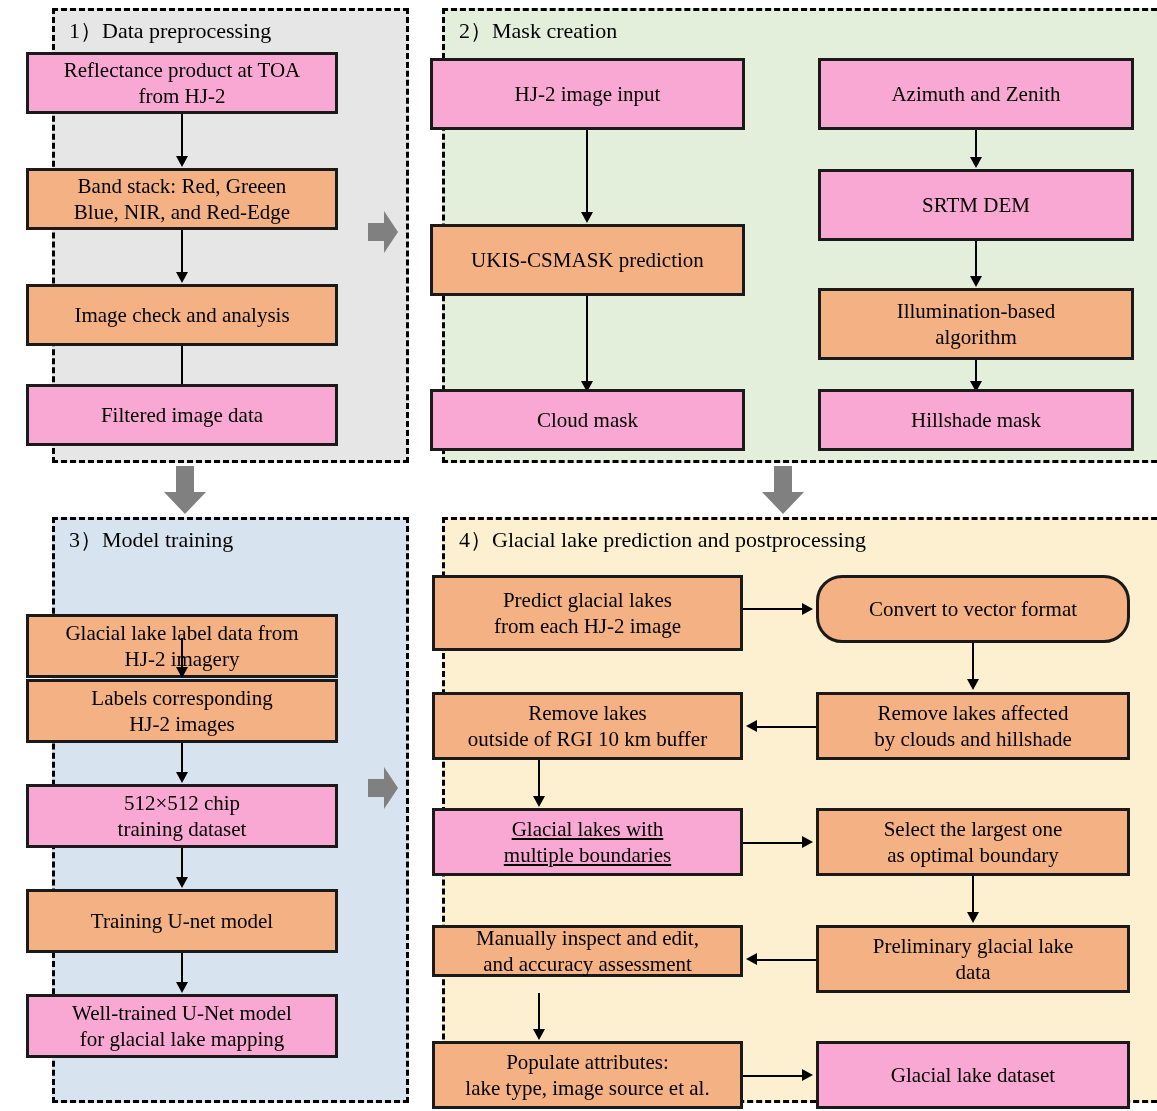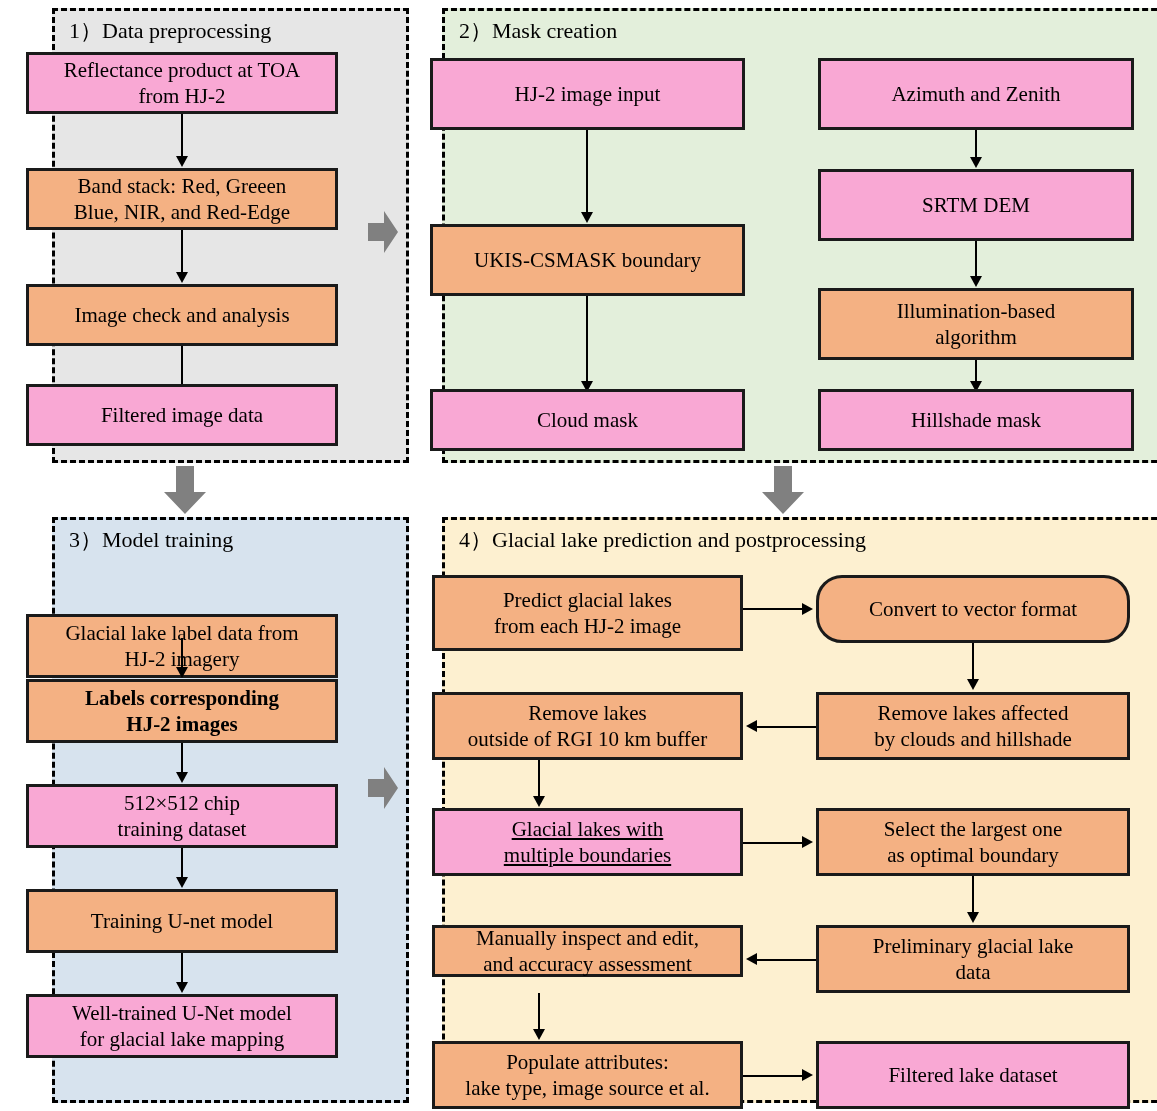--- a/index.html
+++ b/index.html
@@ -114,21 +114,21 @@
   <div class="node green" style="left:26px; top:384px; width:312px; height:62px;">Filtered image data</div>
 
   <div class="panel" id="panel-2">
     <div class="panel-title">2）Mask creation</div>
   </div>
 
   <div class="node green" style="left:430px; top:58px; width:315px; height:72px;">HJ-2 image input</div>
   <div class="conn v" style="left:586px; top:130px; height:85px;"></div>
   <div class="arrowhead down" style="left:581px; top:212px;"></div>
 
-  <div class="node orange" style="left:430px; top:224px; width:315px; height:72px;">UKIS-CSMASK boundary</div>
+  <div class="node orange" style="left:430px; top:224px; width:315px; height:72px;">UKIS-CSMASK prediction</div>
   <div class="conn v" style="left:586px; top:296px; height:88px;"></div>
   <div class="arrowhead down" style="left:581px; top:381px;"></div>
 
   <div class="node green" style="left:430px; top:389px; width:315px; height:62px;">Cloud mask</div>
 
   <div class="node green" style="left:818px; top:58px; width:316px; height:72px;">Azimuth and Zenith</div>
   <div class="conn v" style="left:975px; top:130px; height:30px;"></div>
   <div class="arrowhead down" style="left:970px; top:157px;"></div>
 
   <div class="node green" style="left:818px; top:169px; width:316px; height:72px;">SRTM DEM</div>
@@ -144,21 +144,21 @@
 
   <div class="panel" id="panel-3">
     <div class="panel-title">3）Model training</div>
   </div>
 
   <div class="node orange" style="left:26px; top:574px; width:312px; height:64px;margin-top:40px;">Glacial lake label data from
 HJ-2 imagery</div>
   <div class="conn v" style="left:181px; top:638px; height:32px;"></div>
   <div class="arrowhead down" style="left:176px; top:667px;"></div>
 
-  <div class="node orange" style="left:26px; top:679px; width:312px; height:64px;font-weight:bold;">Labels corresponding
+  <div class="node orange" style="left:26px; top:679px; width:312px; height:64px;">Labels corresponding
 HJ-2 images</div>
   <div class="conn v" style="left:181px; top:743px; height:32px;"></div>
   <div class="arrowhead down" style="left:176px; top:772px;"></div>
 
   <div class="node green" style="left:26px; top:784px; width:312px; height:64px;">512×512 chip
 training dataset</div>
   <div class="conn v" style="left:181px; top:848px; height:32px;"></div>
   <div class="arrowhead down" style="left:176px; top:877px;"></div>
 
   <div class="node orange" style="left:26px; top:889px; width:312px; height:64px;">Training U-net model</div>
@@ -209,21 +209,21 @@
   <div class="node orange" style="left:432px; top:925px; width:311px; height:52px;">Manually inspect and edit,
 and accuracy assessment</div>
   <div class="conn v" style="left:538px; top:993px; height:38px;"></div>
   <div class="arrowhead down" style="left:533px; top:1029px;"></div>
 
   <div class="node orange" style="left:432px; top:1041px; width:311px; height:68px;">Populate attributes:
 lake type, image source et al.</div>
   <div class="conn h" style="left:743px; top:1075px; width:60px;"></div>
   <div class="arrowhead right" style="left:802px; top:1069px;"></div>
 
-  <div class="node green" style="left:816px; top:1041px; width:314px; height:68px;">Filtered lake dataset</div>
+  <div class="node green" style="left:816px; top:1041px; width:314px; height:68px;">Glacial lake dataset</div>
 
   <div class="stage-arrow" style="left:368px; top:211px;">
     <svg width="30" height="42" viewBox="0 0 30 42">
       <polygon points="0,12 16,12 16,0 30,21 16,42 16,30 0,30" fill="#808080"></polygon>
     </svg>
   </div>
 
   <div class="stage-arrow" style="left:164px; top:466px;">
     <svg width="42" height="48" viewBox="0 0 42 48">
       <polygon points="12,0 30,0 30,26 42,26 21,48 0,26 12,26" fill="#808080"></polygon>

